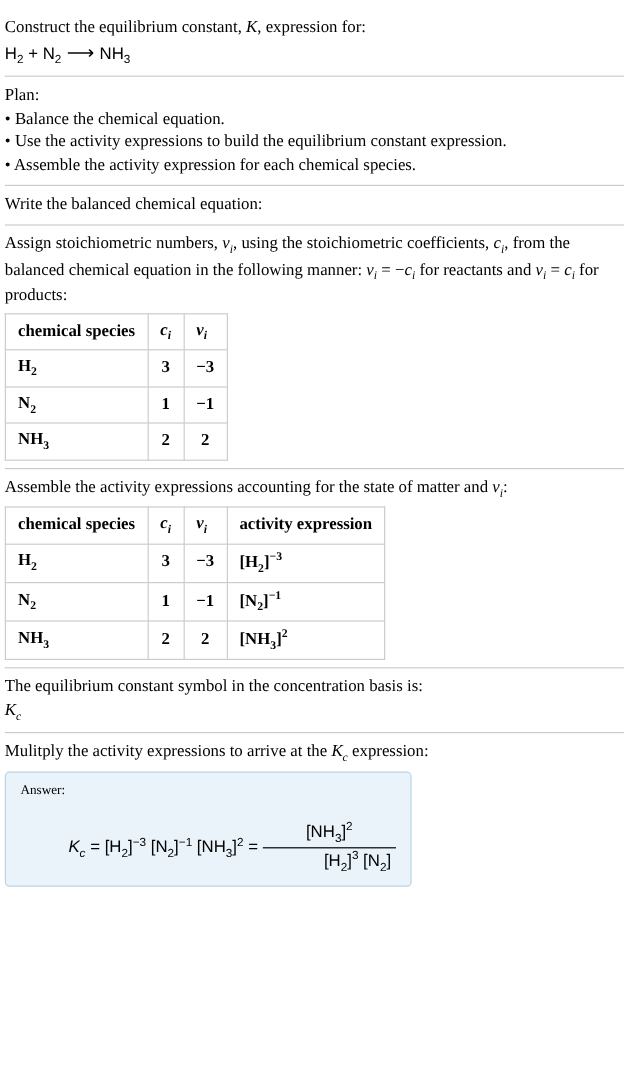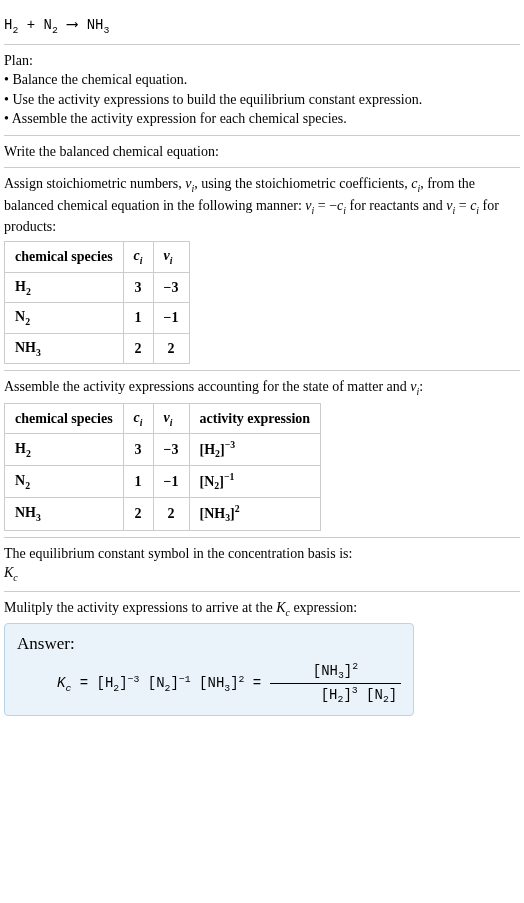--- a/index.html
+++ b/index.html
@@ -55,25 +55,25 @@
     }
     .answer-box {
       background: #eaf3f9;
       border: 1px solid #b8d4e6;
       border-radius: 4px;
       padding: 8px 12px;
       margin-top: 4px;
       display: inline-block;
     }
     .answer-label {
-      font-size: 17px;
-      margin-bottom: 4px;
+      font-size: 11px;
+      margin-bottom: 16px;
     }
     .equation {
-      font-family: Liberation Mono, monospace;
+      font-family: Liberation Sans, sans-serif;
     }
     .frac {
       display: inline-block;
       vertical-align: middle;
       text-align: center;
     }
     .frac .num {
       display: block;
       border-bottom: 1px solid #000;
       padding: 0 4px;
@@ -87,20 +87,23 @@
       font-size: 16px;
     }
     .indent {
       padding-left: 40px;
     }
   </style>
 </head>
 <body>
 
 <div class="section">
+  <div>
+    <span>Construct the equilibrium constant, </span><span class="italic">K</span><span>, expression for:</span>
+  </div>
   <div class="equation">
     <span>H</span><span class="sub">2</span><span> + </span><span>N</span><span class="sub">2</span><span class="arrow"> ⟶ </span><span>NH</span><span class="sub">3</span>
   </div>
 </div>
 
 <div class="section">
   <div>Plan:</div>
   <div>• Balance the chemical equation.</div>
   <div>• Use the activity expressions to build the equilibrium constant expression.</div>
   <div>• Assemble the activity expression for each chemical species.</div>

